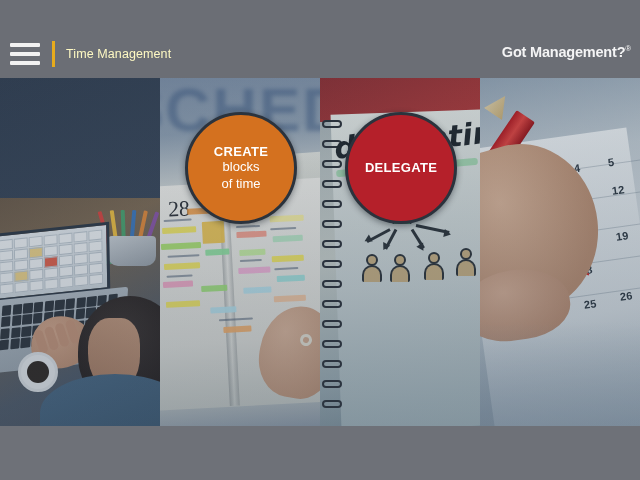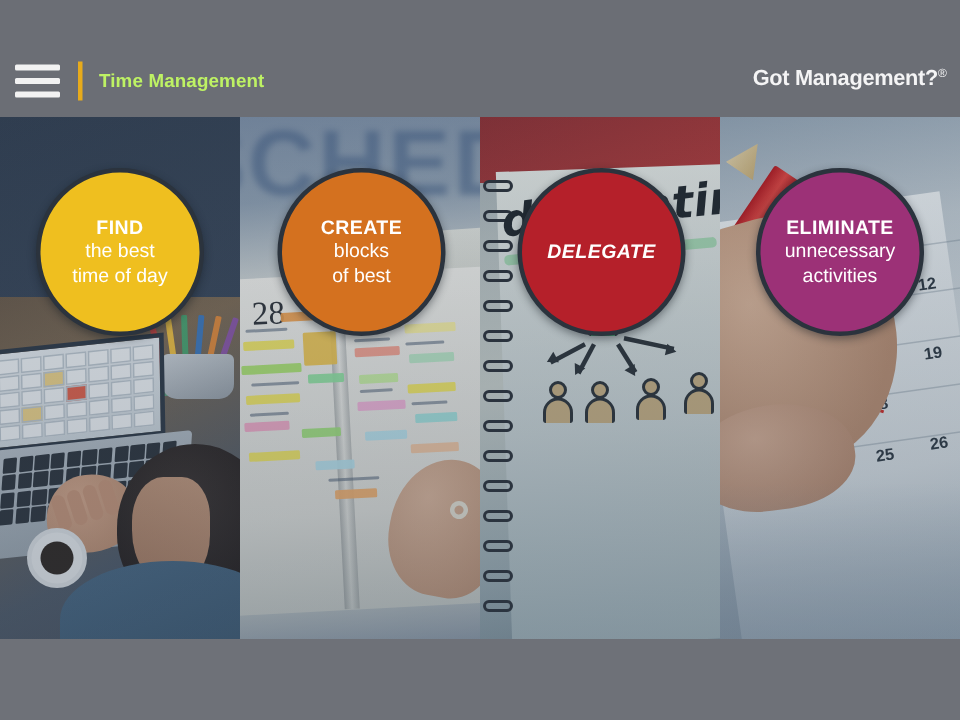--- a/index.html
+++ b/index.html
@@ -22,21 +22,21 @@
   }
   .hamburger {
     width: 30px; height: 22px; margin-left: 10px;
     display: flex; flex-direction: column; justify-content: space-between;
     cursor: pointer; flex: 0 0 auto;
   }
   .hamburger i { display: block; height: 4px; background: #f2f2f2; border-radius: 1px; }
   .vbar { width: 3px; height: 26px; background: #e7ab1c; margin-left: 12px; flex: 0 0 auto; }
   .titles { margin-left: 11px; line-height: 1.12; flex: 0 0 auto; }
   .title-main {
-    font-size: 12.5px; font-weight: bold; color: #bef264; letter-spacing: .1px;
+    font-size: 12.5px; font-weight: normal; color: #fef9c3; letter-spacing: .1px;
     display: block;
   }
   .title-sub {
     font-size: 11.5px; font-weight: bold; color: #e3ae24; letter-spacing: .1px;
     display: block; margin-top: 1px;
   }
   .brand {
     position: absolute; right: 9px; top: 44px;
     font-size: 14.5px; font-weight: bold; color: #f4f4f5;
     letter-spacing: -.2px; white-space: nowrap;
@@ -223,21 +223,21 @@
     position: absolute; border-radius: 50%;
     display: flex; flex-direction: column; align-items: center; justify-content: center;
     text-align: center; color: #ffffff; cursor: pointer;
     border: 3px solid #2b333d;
     box-shadow: 0 2px 6px rgba(18,24,32,.45);
   }
   .circle .kw { font-size: 13px; font-weight: bold; letter-spacing: .3px; line-height: 1.18; }
   .circle .l2, .circle .l3 { font-size: 13px; font-weight: normal; line-height: 1.25; }
   .c1 { left: 24px;  top: 112px; width: 112px; height: 112px; background: #efbf1f; }
   .c2 { left: 185px; top: 112px; width: 112px; height: 112px; background: #d4711f; }
-  .c3 { left: 345px; top: 112px; width: 112px; height: 112px; background: #b5202a; font-style: italic; }
+  .c3 { left: 345px; top: 112px; width: 112px; height: 112px; background: #b5202a; }
   .c4 { left: 504px; top: 112px; width: 112px; height: 112px; background: #9c3177; }
 
   .panel-edge { position: absolute; top: 0; width: 1px; height: 348px;
     background: rgba(235,240,245,.35); }
 </style>
 </head>
 <body>
 
 <div id="stage">
 
@@ -500,32 +500,22 @@
         <div class="ptip"></div>
         <div class="pencil"></div>
         <div class="hand3"></div>
         <div class="thumb"></div>
         <div class="bright"></div>
         <div class="shade"></div>
       </div>
     </div>
   </div>
 
-  <div class="circle c1">
-    <span class="kw">FIND</span>
-    <span class="l2">the best</span>
-    <span class="l3">time of day</span>
-  </div>
   <div class="circle c2">
     <span class="kw">CREATE</span>
     <span class="l2">blocks</span>
-    <span class="l3">of best</span>
+    <span class="l3">of time</span>
   </div>
   <div class="circle c3">
     <span class="kw">DELEGATE</span>
   </div>
-  <div class="circle c4">
-    <span class="kw">ELIMINATE</span>
-    <span class="l2">unnecessary</span>
-    <span class="l3">activities</span>
-  </div>
 
 </div>
 
 </body></html>

